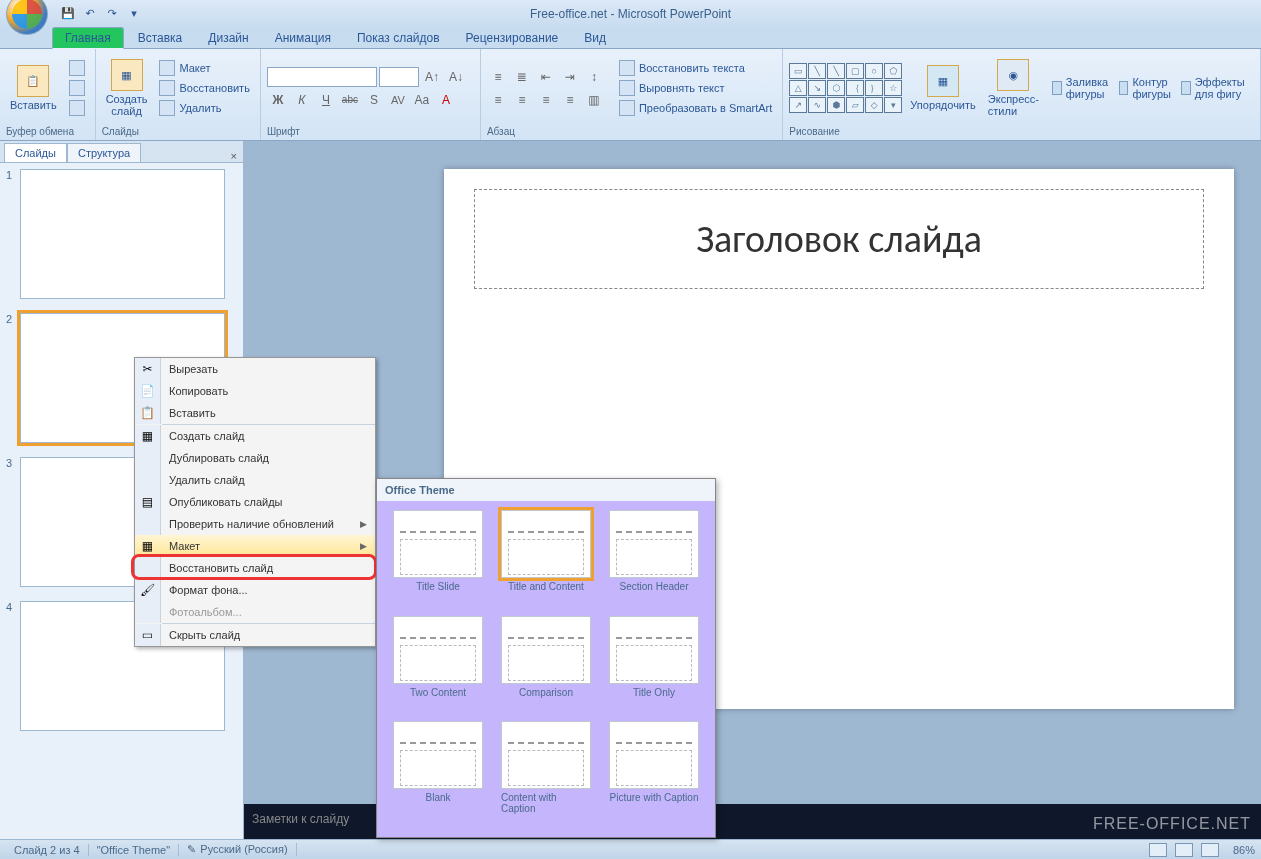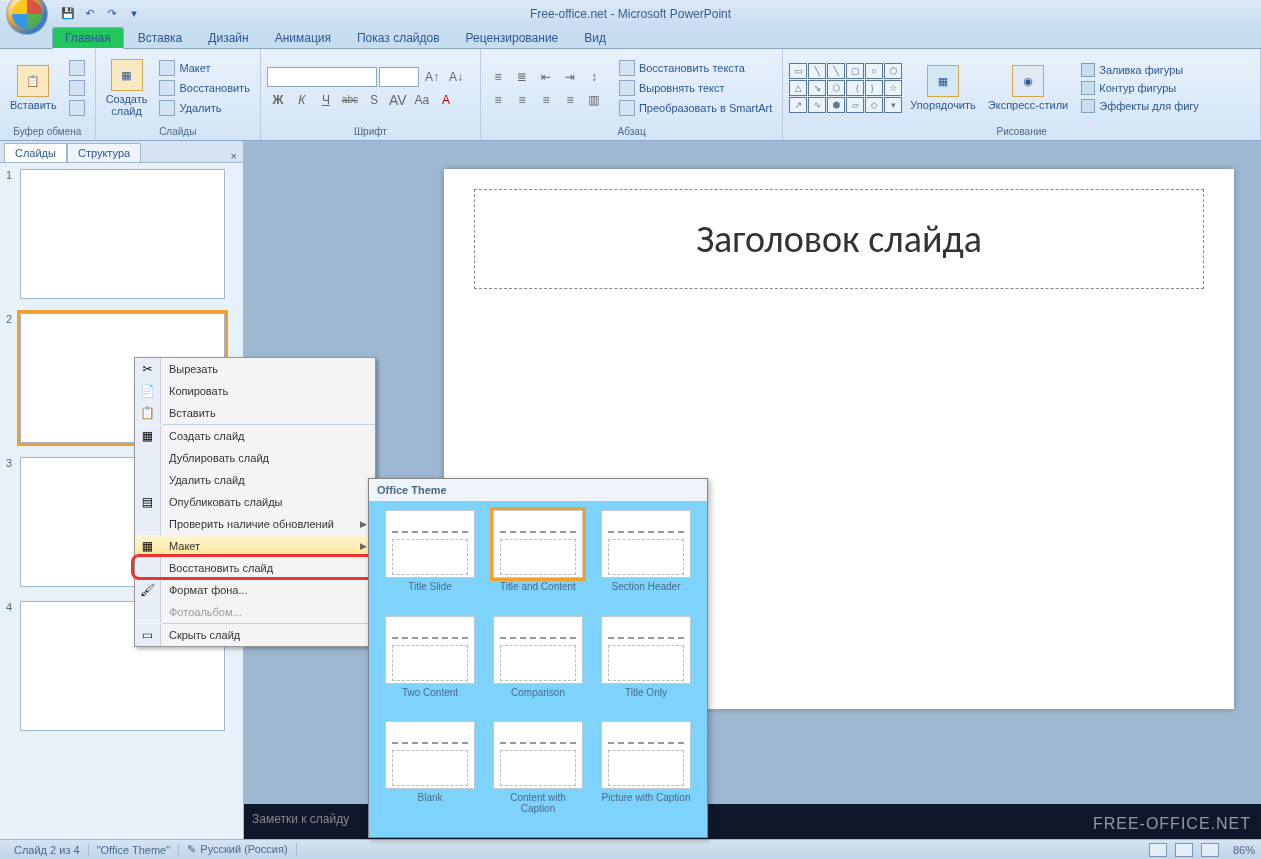--- a/index.html
+++ b/index.html
@@ -15,34 +15,34 @@
 
 
 .tabs { height: 22px; background: #c8dcf0; display:flex; align-items:flex-end; padding-left: 52px; gap: 2px; border-bottom: 1px solid #8aa7c7;}
 .tab { padding: 3px 12px; color:#2b5797; font-size:12px; cursor:pointer; }
 .tab.active { background: #22c55e; border: 1px solid #8aa7c7; border-bottom: 1px solid #e8f1fb; border-radius: 3px 3px 0 0; margin-bottom: -1px; }
 
 
 .ribbon { height: 92px; background: linear-gradient(#e8f1fb, #d3e4f5); border-bottom: 1px solid #8aa7c7; display:flex; }
 .group { border-right: 1px solid #b8cde2; padding: 2px 6px; display:flex; flex-direction:column; }
 .group-body { flex:1; display:flex; align-items:center; gap:4px; }
-.group-label { text-align:center; font-size:10px; color:#4a6a8a; padding: 1px 0; }
+.group-label { font-size:10px; color:#4a6a8a; padding: 1px 0; }
 .big-btn { display:flex; flex-direction:column; align-items:center; padding: 2px 4px; cursor:pointer; color:#2b5797; font-size:11px; }
 .big-btn .ico { width:32px; height:32px; background:#f9e8c0; border:1px solid #d4a84a; margin-bottom:2px; display:flex; align-items:center; justify-content:center;}
 .small-stack { display:flex; flex-direction:column; gap:2px; }
 .small-btn { display:flex; align-items:center; gap:4px; font-size:11px; color:#2b5797; padding:1px 4px; cursor:pointer;}
 .small-btn .si { width:16px; height:16px; background:#d4e4f4; border:1px solid #8aa7c7;}
 .font-group { display:flex; flex-direction:column; gap:3px; }
 .font-row { display:flex; gap:2px; align-items:center; }
 .font-select { width:110px; height:20px; border:1px solid #8aa7c7; background:#fff; font-size:11px; padding: 0 3px; color:#888;}
 .font-size { width:40px; height:20px; border:1px solid #8aa7c7; background:#fff; font-size:11px; padding:0 3px; color:#888;}
 .fmt-btn { width:22px; height:20px; border:1px solid transparent; display:flex; align-items:center; justify-content:center; font-size:12px; color:#666; cursor:pointer; }
 .shapes-grid { display:grid; grid-template-columns:repeat(6,18px); grid-template-rows:repeat(3,16px); gap:1px; }
 .shape-cell { border:1px solid #5b7a9a; font-size:9px; display:flex; align-items:center; justify-content:center; color:#5b7a9a; background:#eaf2fa; }
-.drawing-opts { display:flex; flex-direction:column; font-size:11px; color:#2b5797; gap:2px; margin-left:4px;}
+.drawing-opts { display:flex; flex-direction:row; font-size:11px; color:#2b5797; gap:2px; margin-left:4px;}
 .drawing-opts div { display:flex; align-items:center; gap:4px; padding:1px; cursor:pointer;}
 .drawing-opts .di { width:14px; height:14px; background:#c9def0; border:1px solid #7ea0bf;}
 
 
 .workspace { display:flex; height: calc(100% - 27px - 22px - 92px - 20px); background:#abc7e8; }
 .side-panel { width: 244px; background:#e8f0fa; border-right:1px solid #9fb8d2; display:flex; flex-direction:column; }
 .side-tabs { height:22px; display:flex; align-items:flex-end; background:#d6e4f2; border-bottom:1px solid #9fb8d2; padding-left:4px;}
 .side-tab { font-size:11px; padding:3px 10px; border:1px solid #9fb8d2; background:#eef4fa; border-bottom:none; cursor:pointer; color:#2b5797;}
 .side-tab.active { background:#fff;}
 .side-close { margin-left:auto; margin-right:6px; font-size:11px; color:#555; cursor:pointer;}
@@ -69,27 +69,27 @@
 .cm-icon { width:26px; height:22px; background:#e8eef7; border-right:1px solid #c5d2e0; display:flex; align-items:center; justify-content:center; font-size:12px;}
 .cm-label { padding-left:8px; flex:1; color:#333;}
 .cm-label.disabled { color:#999;}
 .cm-arrow { padding-right:8px; color:#666; font-size:9px;}
 .cm-sep { height:1px; background:#c5d2e0; margin-left:27px;}
 .cm-item.highlighted { background: linear-gradient(#fff5d4, #ffe796);}
 .cm-item.highlighted .cm-icon { background:transparent; border-right-color:transparent;}
 .cm-highlight-ring { position:absolute; border:3px solid #e33; border-radius:8px; pointer-events:none;}
 
 
-.layout-flyout { position:absolute; left:368px; top:478px; width:340px; height:360px; background:#7dd3fc; border:1px solid #868686; box-shadow:2px 2px 6px rgba(0,0,0,0.3); z-index:60;}
+.layout-flyout { position:absolute; left:376px; top:478px; width:340px; height:360px; background:#c4b5fd; border:1px solid #868686; box-shadow:2px 2px 6px rgba(0,0,0,0.3); z-index:60;}
 .flyout-header { font-size:11px; font-weight:bold; color:#4a6a8a; padding:5px 8px; background:#eef4fa;}
 .layout-grid { display:grid; grid-template-columns:repeat(3,1fr); gap:6px; padding:6px 10px; overflow:auto; height: calc(100% - 24px);}
 .layout-item { display:flex; flex-direction:column; align-items:center; cursor:pointer; padding:3px;}
 .layout-thumb { width:90px; height:68px; background:#fff; border:1px solid #c0c8d0;}
 .layout-item.selected .layout-thumb { outline:3px solid #f0a030; }
-.layout-label { font-size:10px; color:#4a6a8a; text-align:center; margin-top:3px; max-width:90px;}
+.layout-label { font-size:10px; color:#4a6a8a; text-align:left; margin-top:3px; max-width:90px;}
 .lt-title { border-bottom: 2px dashed #999; height:16px; margin:6px;}
 .lt-body { border:1px dashed #bbb; height:36px; margin:4px 6px;}
 
 
 .statusbar { position:absolute; left:0; right:0; bottom:0; height:20px; background:linear-gradient(#d6e4f2,#c0d4e8); display:flex; align-items:center; font-size:11px; color:#4a6a8a; padding:0 6px; border-top:1px solid #9fb8d2;}
 .statusbar .sb-item { padding:0 8px; border-right:1px solid #a5bdd4;}
 .statusbar .sb-right { margin-left:auto; display:flex; align-items:center; gap:8px;}
 .view-btn { width:18px; height:14px; border:1px solid #7a98b5; background:#e4eef8; cursor:pointer;}
 
 .watermark { position:absolute; right:10px; bottom:26px; font-size:16px; color:rgba(255,255,255,0.55); letter-spacing:1px; pointer-events:none;}
@@ -173,21 +173,21 @@
           <input class="font-size" style="">
           <div class="fmt-btn">A↑</div>
           <div class="fmt-btn">A↓</div>
         </div>
         <div class="font-row">
           <div class="fmt-btn" style="font-weight:bold;">Ж</div>
           <div class="fmt-btn" style="font-style:italic;">К</div>
           <div class="fmt-btn" style="text-decoration:underline;">Ч</div>
           <div class="fmt-btn" style="text-decoration:line-through;font-size:10px;">abc</div>
           <div class="fmt-btn">S</div>
-          <div class="fmt-btn" style="font-size:14px;">AV</div>
+          <div class="fmt-btn" style="font-size:11px;">AV</div>
           <div class="fmt-btn">Aa</div>
           <div class="fmt-btn" style="color:#c00;">A</div>
         </div>
       </div>
     </div>
     <div class="group-label">Шрифт</div>
   </div>
 
   <div class="group" style="min-width:300px;">
     <div class="group-body">

